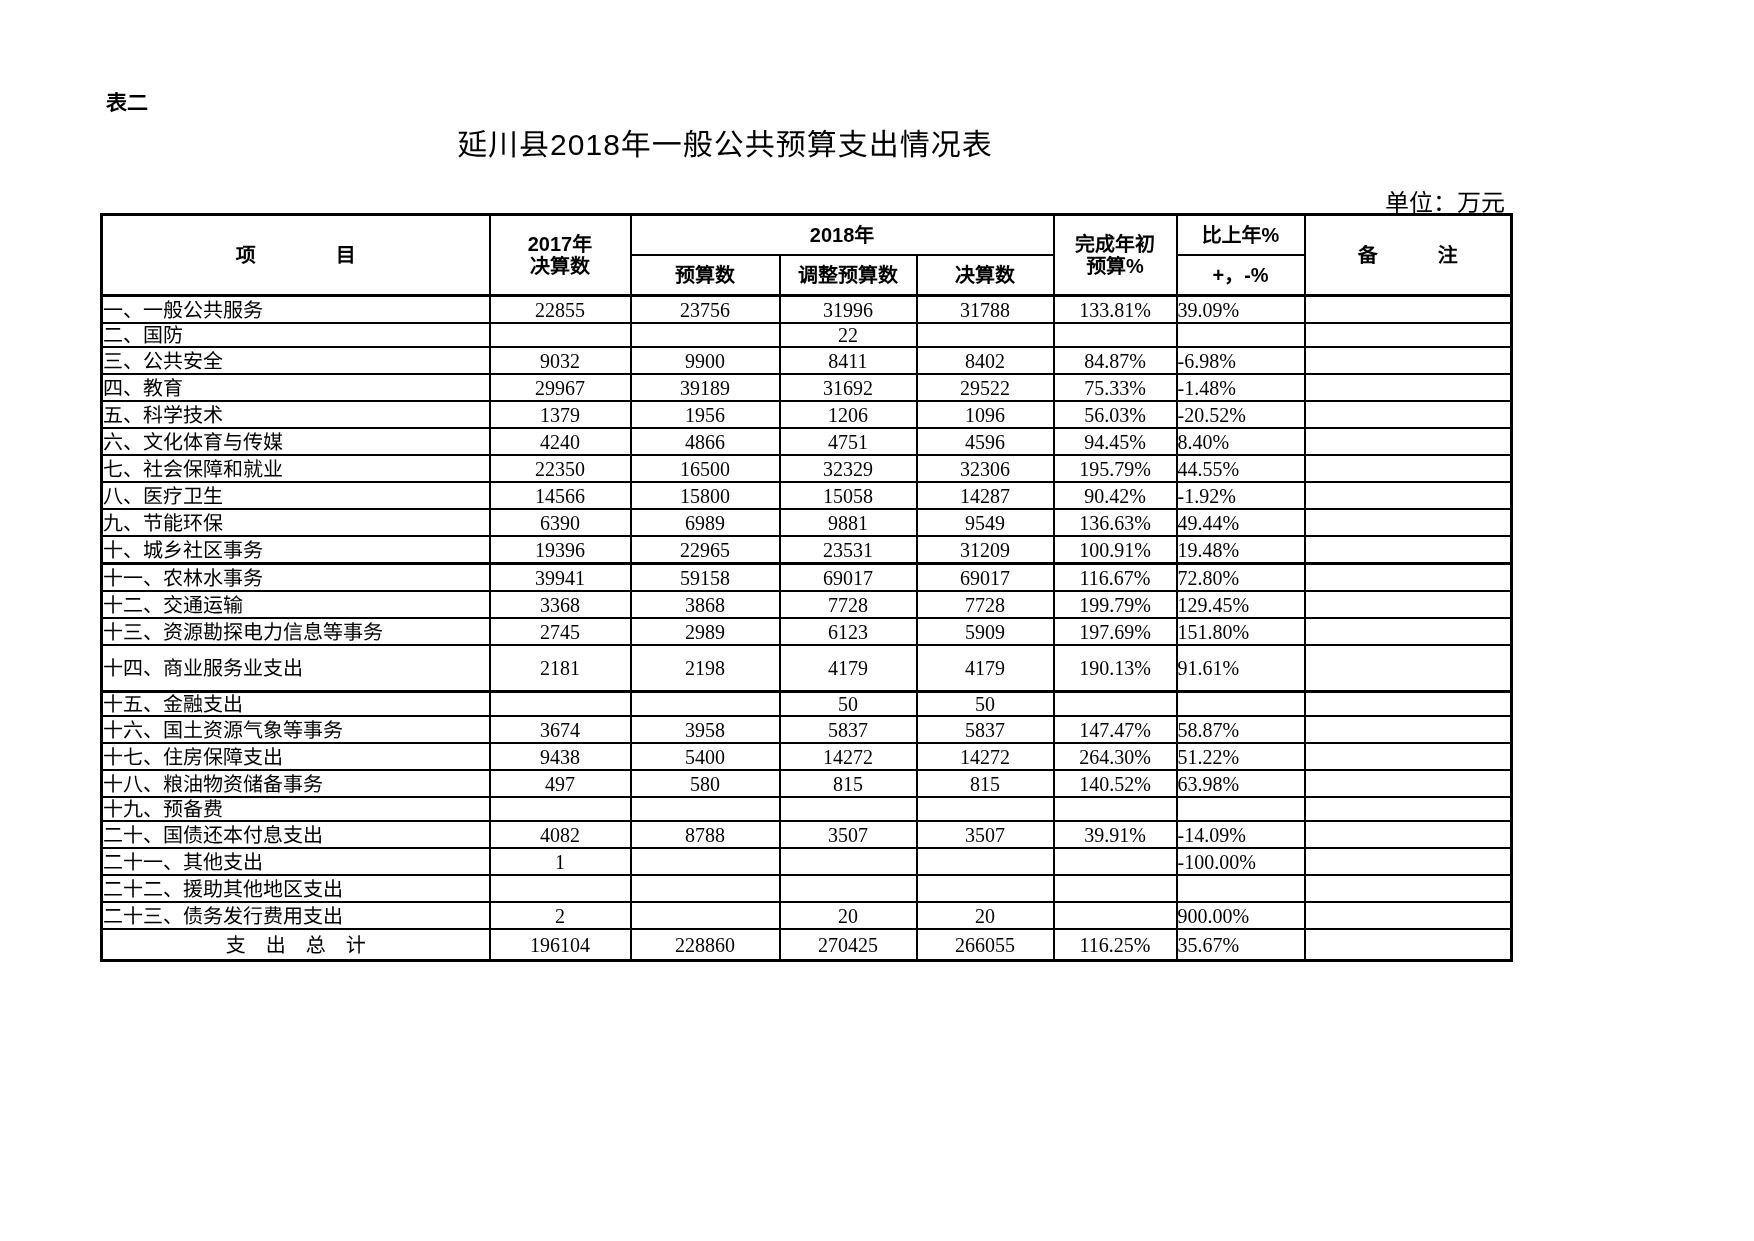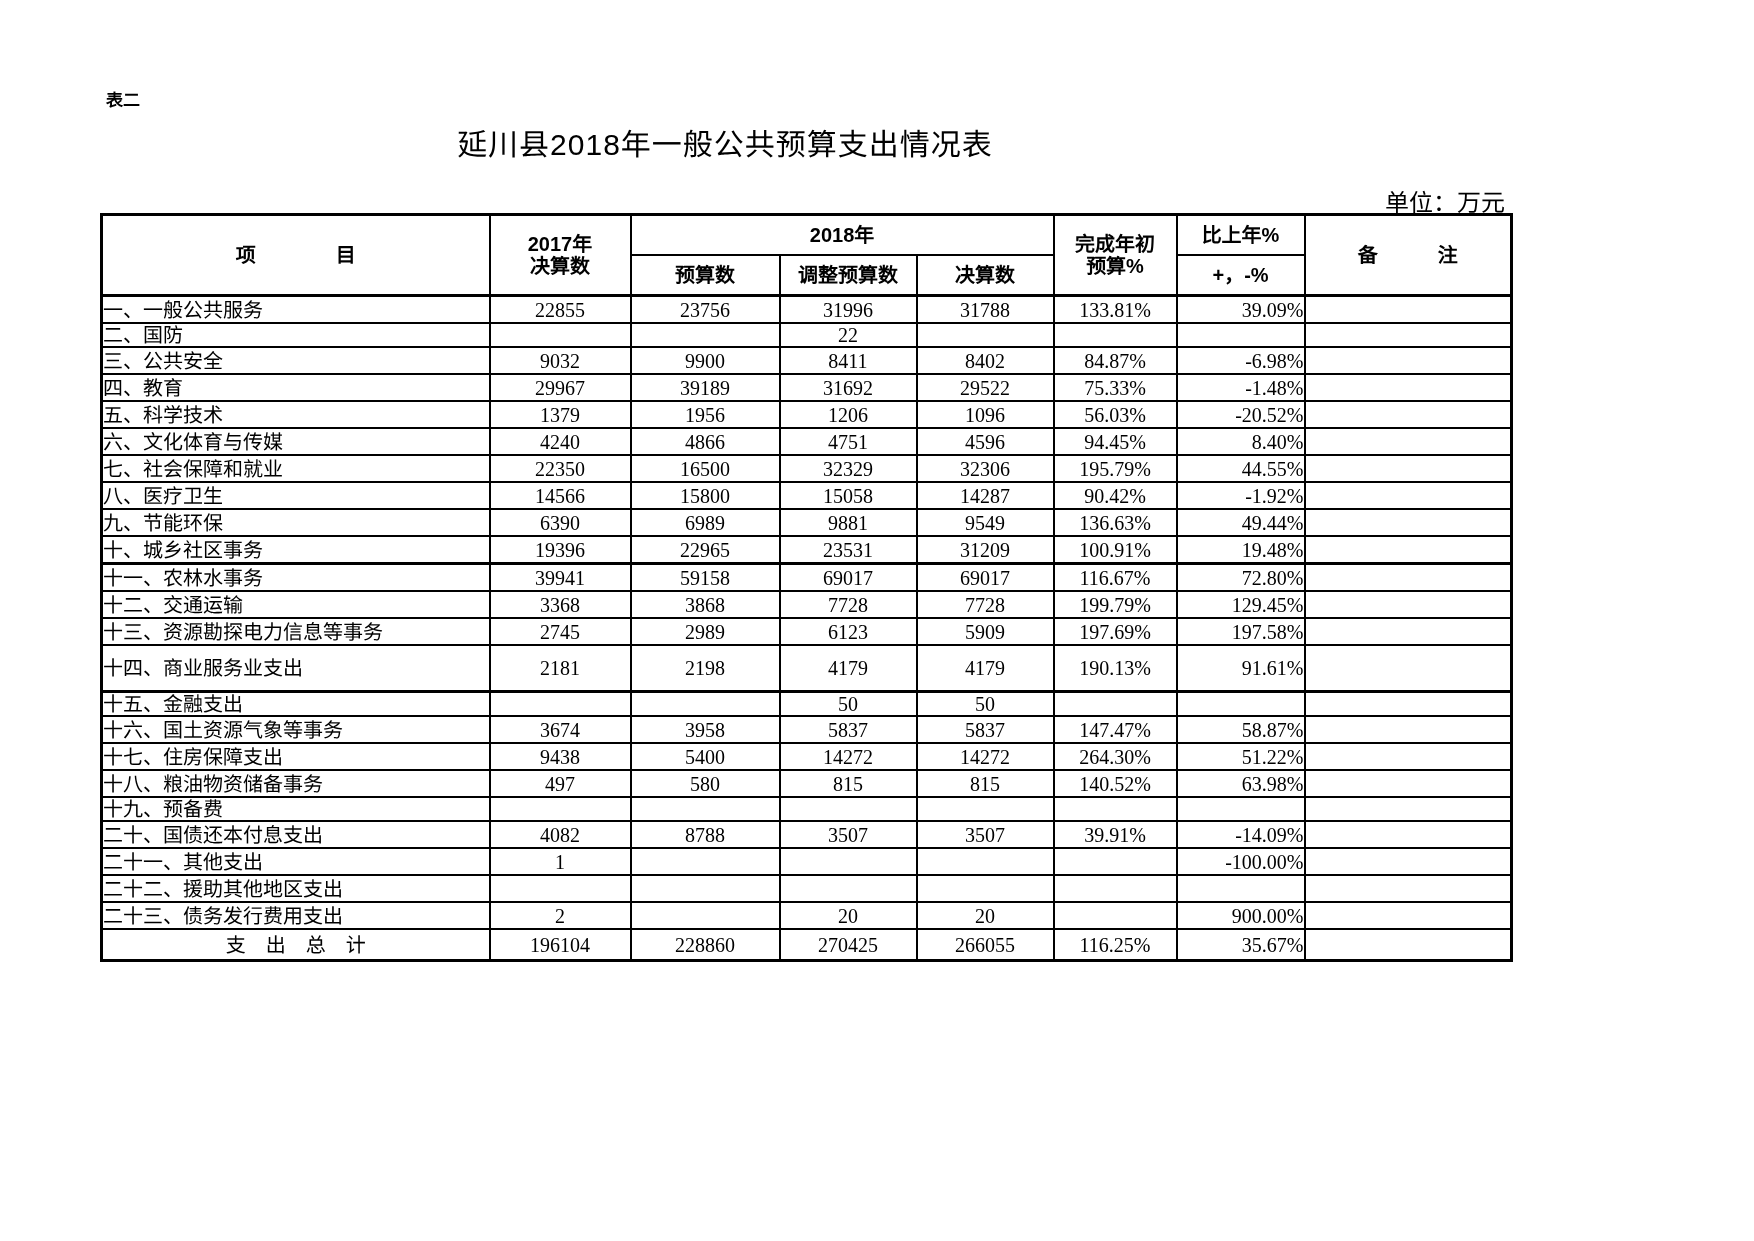--- a/index.html
+++ b/index.html
@@ -7,21 +7,21 @@
     width: 1754px; height: 1241px;
     background: #ffffff;
     position: relative;
     overflow: hidden;
     font-family: "Liberation Serif", "DejaVu Serif", serif;
     color: #000000;
   }
   .doc-tag {
     position: absolute; left: 106px; top: 86px;
     font-family: "Liberation Sans", "DejaVu Sans", sans-serif;
-    font-weight: bold; font-size: 17px;
+    font-weight: bold; font-size: 21px;
   }
   .page-title {
     position: absolute; left: 100px; top: 120px; width: 1250px;
     text-align: center;
     font-family: "Liberation Sans", "DejaVu Sans", sans-serif;
     font-weight: normal; font-size: 30px; letter-spacing: 1px;
   }
   .unit-note {
     position: absolute; left: 100px; top: 183px; width: 1405px;
     text-align: right; font-size: 24px;
@@ -47,21 +47,21 @@
   thead th.hb { border-bottom-width: 3px; text-align: center; }
   thead th.pre { white-space: pre-line; }
   tbody td { font-size: 20px; height: 25px; }
   tbody tr.short td { height: 20px; }
   tbody tr.tall td  { height: 44px; }
   tbody tr.total td { height: 29px; }
   tbody tr.thick-below td { border-bottom-width: 3px; margin-left: 6px; }
   td.c-label { text-align: left; padding-left: 4px; }
   td.c-num   { text-align: center; }
   td.c-pct   { text-align: center; }
-  td.c-yoy   { text-align: right; padding-right: 4px; }
+  td.c-yoy   { text-align: left; padding-right: 4px; }
   td.c-remark { }
   td.c-total-label { text-align: center; }
 </style>
 </head>
 <body>
 
 <div class="doc-tag">表二</div>
 <div class="page-title">延川县2018年一般公共预算支出情况表</div>
 <div class="unit-note">单位：万元</div>
 
@@ -215,21 +215,21 @@
         <td class="c-yoy">129.45%</td>
         <td class="c-remark"></td>
       </tr>
       <tr>
         <td class="c-label">十三、资源勘探电力信息等事务</td>
         <td class="c-num">2745</td>
         <td class="c-num">2989</td>
         <td class="c-num">6123</td>
         <td class="c-num">5909</td>
         <td class="c-pct">197.69%</td>
-        <td class="c-yoy">197.58%</td>
+        <td class="c-yoy">151.80%</td>
         <td class="c-remark"></td>
       </tr>
       <tr class="tall thick-below">
         <td class="c-label">十四、商业服务业支出</td>
         <td class="c-num">2181</td>
         <td class="c-num">2198</td>
         <td class="c-num">4179</td>
         <td class="c-num">4179</td>
         <td class="c-pct">190.13%</td>
         <td class="c-yoy">91.61%</td>

